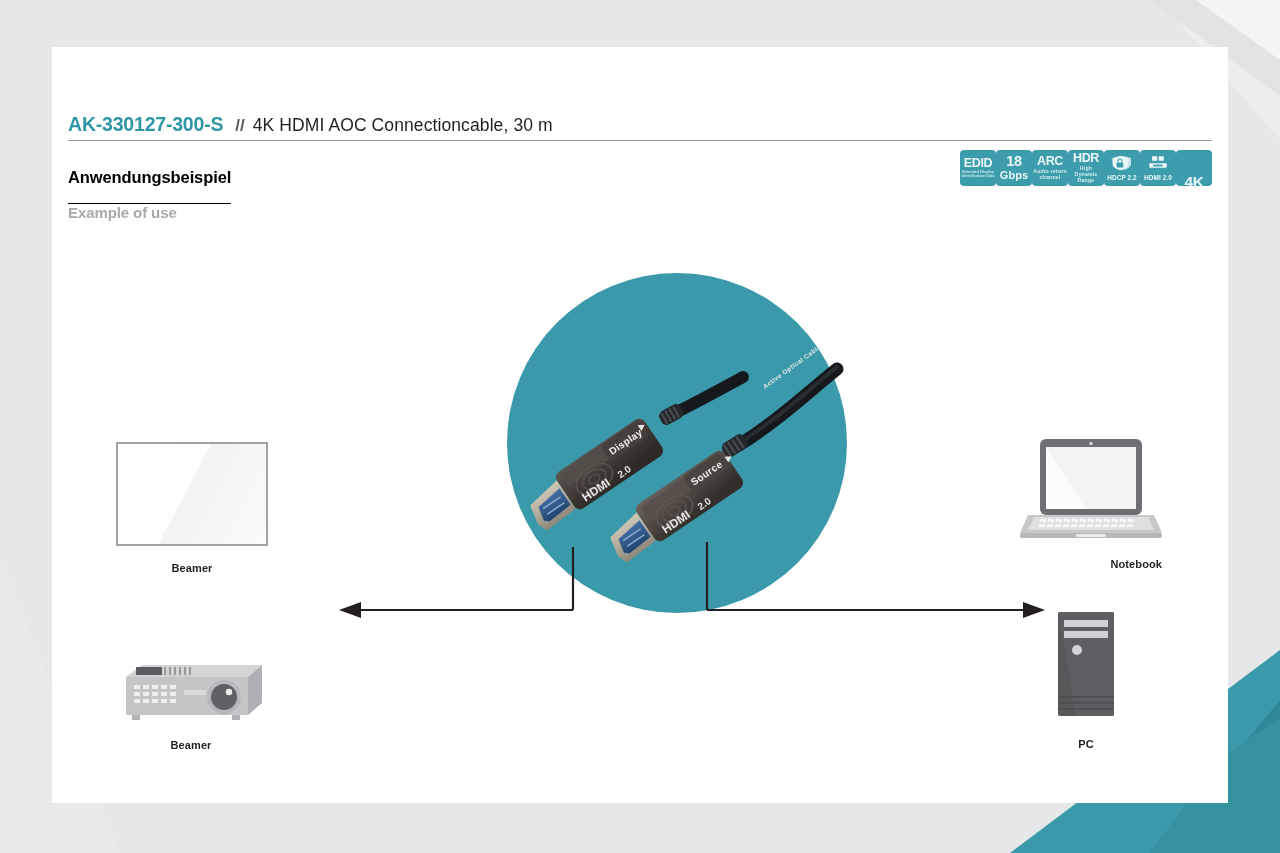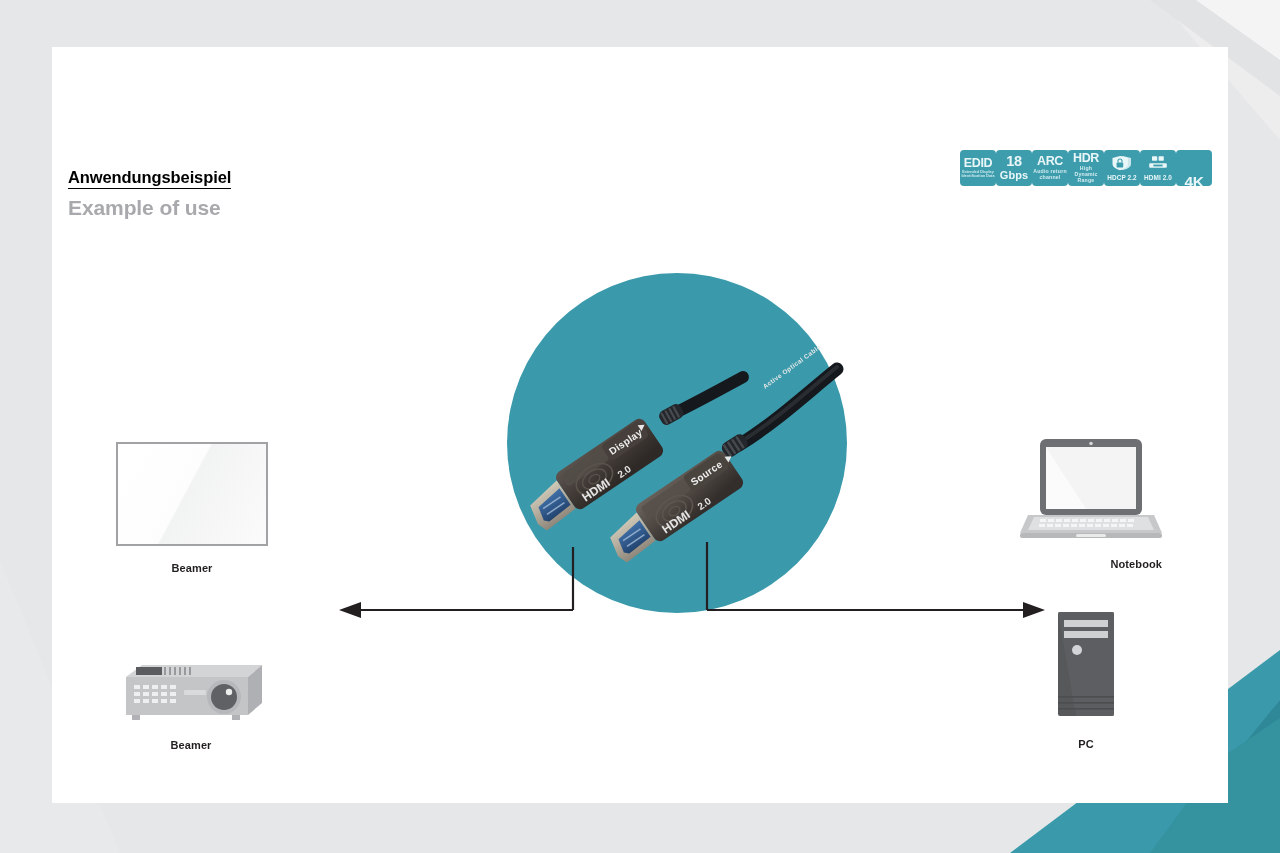--- a/index.html
+++ b/index.html
@@ -28,22 +28,22 @@
   .headline-row{display:flex;align-items:baseline;padding-bottom:4px;}
   .sku{color:#2f96a5;font-weight:bold;font-size:19.5px;letter-spacing:-0.2px;
        font-family:"Liberation Sans", sans-serif;}
   .slashes{color:#58595b;font-weight:bold;font-size:17px;margin:0 8px 0 12px;}
   .title-text{color:#231f20;font-size:17.5px;letter-spacing:0.1px;}
   .headline-rule{height:1px;background:#9a9a9a;width:100%;}
 
   
   .section{position:absolute;left:16px;top:121px;}
   .section-de{font-weight:bold;font-size:16.5px;color:#000;letter-spacing:-0.1px;
-              display:inline-block;border-bottom:1.6px solid #000;padding-bottom:1px;}
-  .section-en{font-weight:bold;font-size:21px;color:#a7a9ac;letter-spacing:-0.1px;margin-top:7px;}
+              display:inline-block;border-bottom:1.6px solid #000;padding-bottom:16px;}
+  .section-en{font-weight:bold;font-size:15px;color:#a7a9ac;letter-spacing:-0.1px;}
 
   
   .badges{position:absolute;right:16px;top:103px;display:flex;gap:0;align-items:flex-start;}
   .badge{
     width:36px;height:36px;border-radius:4px;background:#3d9dad;
     display:flex;flex-direction:column;align-items:center;justify-content:center;
     color:#ffffff;text-align:center;overflow:hidden;padding:1px 1px 2px;
     box-sizing:border-box;
   }
   .badge .b-main{font-weight:bold;font-size:12.5px;line-height:12px;letter-spacing:-0.3px;
@@ -97,20 +97,28 @@
     <polygon points="1090,853 1280,853 1280,650 1010,853" fill="#3a9aab"></polygon>
     <polygon points="1155,853 1280,853 1280,700" fill="#2f8897"></polygon>
     <polygon points="1218,760 1280,718 1280,853 1150,853" fill="#35929f"></polygon>
     <polygon points="0,560 0,853 120,853" fill="#e8e9ea"></polygon>
   </svg>
 </div>
 
 <div class="card">
 
 
+  <div class="headline">
+    <div class="headline-row">
+      <span class="sku">AK-330127-300-S</span>
+      <span class="slashes">//</span>
+      <span class="title-text">4K HDMI AOC Connectioncable, 30 m</span>
+    </div>
+    <div class="headline-rule"></div>
+  </div>
 
   <div class="section">
     <div><span class="section-de">Anwendungsbeispiel</span></div>
     <div class="section-en">Example of use</div>
   </div>
 
   <div class="badges">
 
     <div class="badge">
       <div class="b-main">EDID</div>

